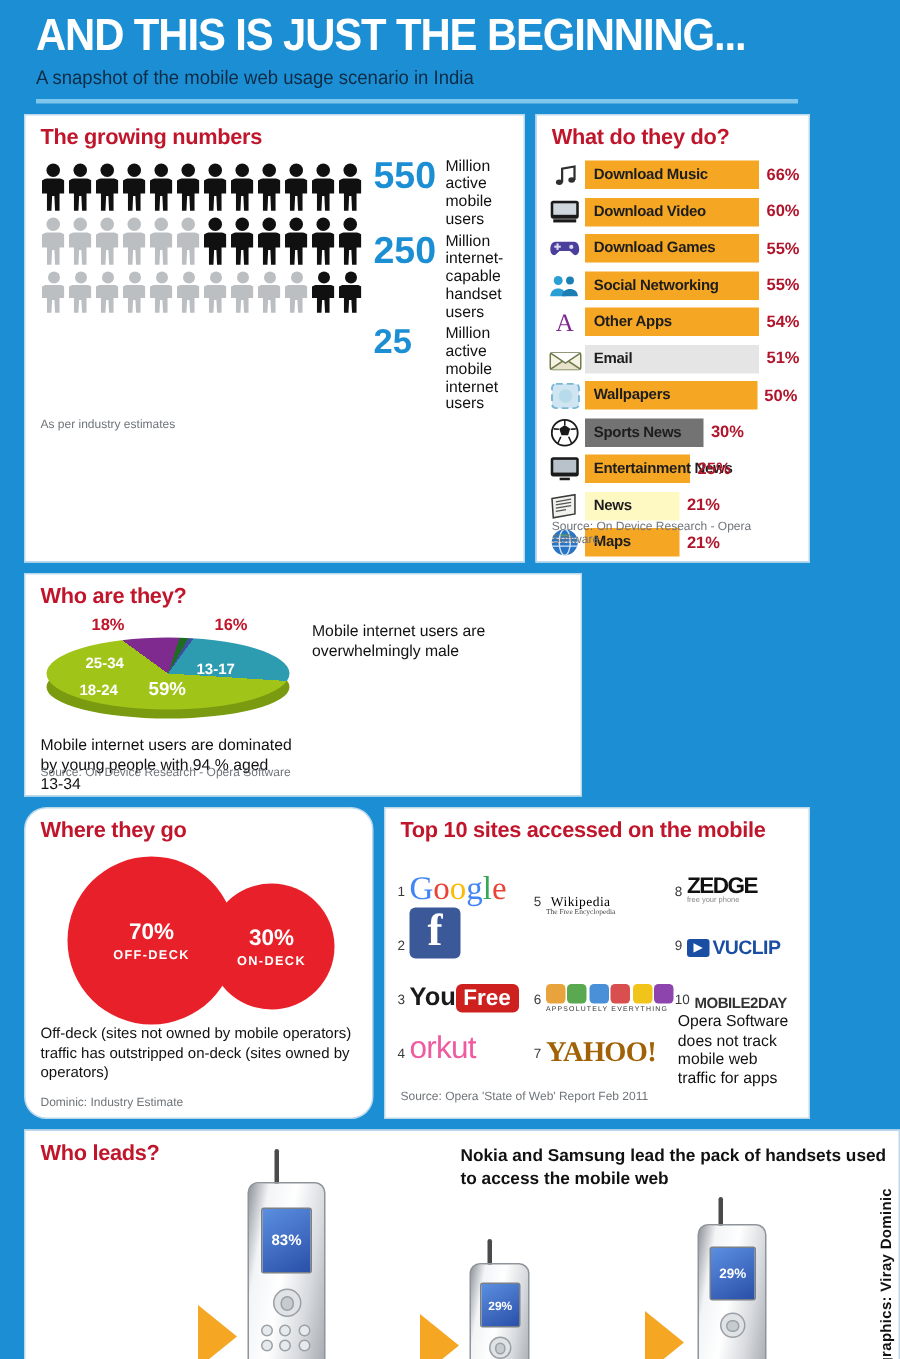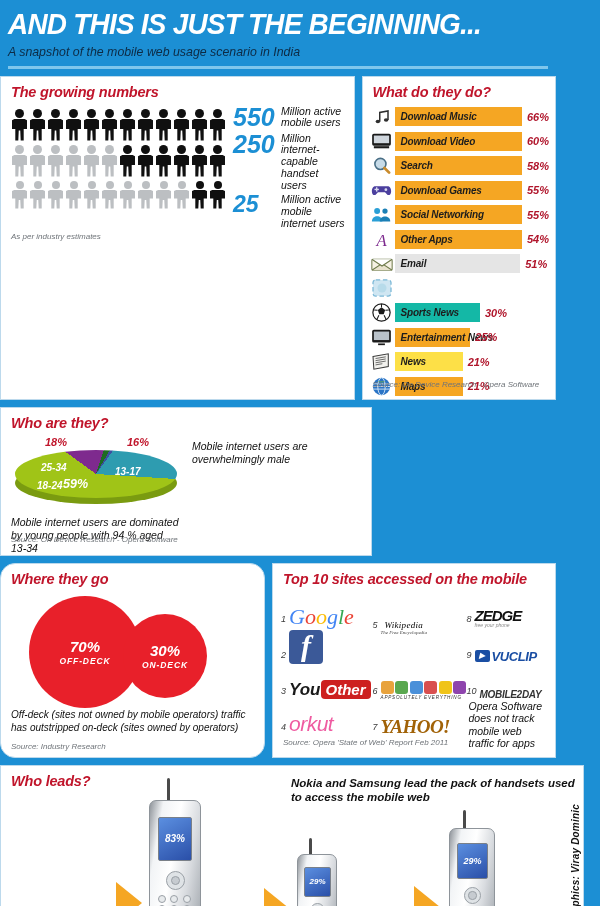--- a/index.html
+++ b/index.html
@@ -3,21 +3,21 @@
 <meta charset="utf-8">
 <style>
   * { box-sizing: border-box; margin: 0; padding: 0; }
   body {
     width: 600px; height: 906px;
     background: #1c8fd4;
     font-family: "Liberation Sans", sans-serif;
     overflow: hidden;
     position: relative;
   }
-  .page { width: 556px; height: 906px; position: relative; padding: 0 0; font-style: italic; }
+  .page { width: 556px; height: 906px; position: relative; padding: 0 16px; }
 
   
   .header { padding: 8px 8px 0 8px; }
   .main-title {
     font-size: 30px; font-weight: bold; color: #ffffff;
     letter-spacing: -0.8px; line-height: 1.05;
     font-family: "Liberation Sans Narrow","Liberation Sans", sans-serif;
     transform: scaleX(0.93); transform-origin: left center;
     white-space: nowrap;
   }
@@ -420,32 +420,20 @@
                 <rect x="3" y="15.5" width="18" height="2.5" fill="#1a1a1a"></rect>
               </svg>
             </div>
             <div class="bar-track">
               <div class="bar-fill" style="width: 92.5455%; background: rgb(245, 166, 35);">Download Video</div>
               <div class="bar-pct" style="color: rgb(176, 21, 43);">60%</div>
             </div>
           </div>
           <div class="bar-row">
             <div class="bar-icon">
-              <svg viewBox="0 0 24 24" width="20" height="19">
-                <circle cx="10" cy="10" r="7" fill="#c7dbe8" stroke="#4a6f86" stroke-width="2"></circle>
-                <path d="M15 15l6 6" stroke="#c98b2c" stroke-width="3.5" stroke-linecap="round"></path>
-              </svg>
-            </div>
-            <div class="bar-track">
-              <div class="bar-fill" style="width: 90.0606%; background: rgb(245, 166, 35);">Search</div>
-              <div class="bar-pct" style="color: rgb(176, 21, 43);">58%</div>
-            </div>
-          </div>
-          <div class="bar-row">
-            <div class="bar-icon">
               <svg viewBox="0 0 24 16" width="21" height="15">
                 <path d="M5 3h14c3 0 4 3 4 6s-2 5-4 4l-3-3H8l-3 3c-2 1-4-1-4-4s1-6 4-6z" fill="#4b3f9e"></path>
                 <circle cx="17" cy="7" r="1.6" fill="#d9d9ef"></circle>
                 <rect x="4" y="6" width="5" height="1.6" fill="#d9d9ef"></rect>
                 <rect x="5.7" y="4.3" width="1.6" height="5" fill="#d9d9ef"></rect>
               </svg>
             </div>
             <div class="bar-track">
               <div class="bar-fill" style="width: 86.3333%; background: rgb(245, 166, 35);">Download Games</div>
               <div class="bar-pct" style="color: rgb(176, 21, 43);">55%</div>
@@ -489,31 +477,35 @@
               <div class="bar-pct" style="color: rgb(176, 21, 43);">51%</div>
             </div>
           </div>
           <div class="bar-row">
             <div class="bar-icon">
               <svg viewBox="0 0 22 20" width="20" height="18">
                 <rect x="1" y="1" width="20" height="18" rx="3" fill="#cfe6f2" stroke="#79b7d6" stroke-width="1.4" stroke-dasharray="5 3"></rect>
                 <circle cx="11" cy="10" r="5" fill="#b7dbea"></circle>
               </svg>
             </div>
+            <div class="bar-track">
+              <div class="bar-fill" style="width: 80.1212%; background: rgb(245, 166, 35);">Wallpapers</div>
+              <div class="bar-pct" style="color: rgb(176, 21, 43);">50%</div>
+            </div>
           </div>
           <div class="bar-row">
             <div class="bar-icon">
               <svg viewBox="0 0 22 22" width="19" height="19">
                 <circle cx="11" cy="11" r="10" fill="#fff" stroke="#1a1a1a" stroke-width="1.4"></circle>
                 <path d="M11 5l4.2 3-1.6 5h-5.2l-1.6-5z" fill="#1a1a1a"></path>
                 <path d="M11 1.2v3.8M2.5 8l4 .3M19.5 8l-4 .3M5.5 19.5l2.5-5.4M16.5 19.5L14 14.1" stroke="#1a1a1a" stroke-width="1.2"></path>
               </svg>
             </div>
             <div class="bar-track">
-              <div class="bar-fill" style="width: 55.2727%; background: #14b8a6;">Sports News</div>
+              <div class="bar-fill" style="width: 55.2727%; background: #737373;">Sports News</div>
               <div class="bar-pct" style="color: rgb(176, 21, 43);">30%</div>
             </div>
           </div>
           <div class="bar-row">
             <div class="bar-icon">
               <svg viewBox="0 0 24 20" width="21" height="17">
                 <rect x="1" y="1" width="22" height="15" rx="2" fill="#1a1a1a"></rect>
                 <rect x="3" y="3" width="18" height="10" fill="#b9c2ca"></rect>
                 <rect x="8" y="17" width="8" height="2" fill="#1a1a1a"></rect>
               </svg>
@@ -524,21 +516,21 @@
             </div>
           </div>
           <div class="bar-row">
             <div class="bar-icon">
               <svg viewBox="0 0 24 20" width="21" height="17">
                 <path d="M2 4l18-3v15L3 19z" fill="#f1f1ee" stroke="#3a3a3a" stroke-width="1.2"></path>
                 <path d="M5 6.5l12-2M5 9l12-2M5 11.5l12-2M5 14l8-1.4" stroke="#555" stroke-width="1"></path>
               </svg>
             </div>
             <div class="bar-track">
-              <div class="bar-fill" style="width: 44.0909%; background: #fde047;">News</div>
+              <div class="bar-fill" style="width: 44.0909%; background: #fef9c3;">News</div>
               <div class="bar-pct" style="color: rgb(176, 21, 43);">21%</div>
             </div>
           </div>
           <div class="bar-row">
             <div class="bar-icon">
               <svg viewBox="0 0 22 22" width="19" height="19">
                 <circle cx="11" cy="11" r="10" fill="#2a74c6"></circle>
                 <ellipse cx="11" cy="11" rx="4.3" ry="10" fill="none" stroke="#cfe3f5" stroke-width="1.1"></ellipse>
                 <path d="M1.3 8h19.4M1.3 14h19.4M1 11h20" stroke="#cfe3f5" stroke-width="1.1"></path>
                 <path d="M6 5c3 2 7 2 10 0" fill="#6aa84f" opacity=".75"></path>
@@ -563,21 +555,21 @@
           <div class="pie-stage">
             <div class="pie-lbl lbl-red" style="left:34px;top:0px;">18%</div>
             <div class="pie-lbl lbl-red" style="left:116px;top:0px;">16%</div>
             <div class="pie3d pie-a">
               <div class="side"></div>
                 <div class="top"></div>
             </div>
             <div class="pie-lbl lbl-w" style="left:30px;top:26px;">25-34</div>
             <div class="pie-lbl lbl-w" style="left:104px;top:30px;">13-17</div>
             <div class="pie-lbl lbl-w" style="left:26px;top:44px;">18-24</div>
-            <div class="pie-lbl lbl-wbig" style="left:52px;top:41px;">59%</div>
+            <div class="pie-lbl lbl-wbig" style="left:72px;top:41px;">59%</div>
           </div>
           <div class="pie-cap">Mobile internet users are dominated by young people with 94 % aged 13-34</div>
         </div>
 
         <div class="pie-col">
           <div class="pie-cap">Mobile internet users are overwhelmingly male</div>
         </div>
 
       </div>
       <div class="source" style="position:absolute;bottom:5px;left:0;">Source: On Device Research - Opera Software</div>
@@ -592,41 +584,41 @@
         <div class="circ" style="left:28px;top:4px;width:112px;height:112px;">
           <div class="cp">70%</div>
           <div class="cl">OFF-DECK</div>
         </div>
         <div class="circ" style="left:122px;top:22px;width:84px;height:84px;">
           <div class="cp">30%</div>
           <div class="cl">ON-DECK</div>
         </div>
       </div>
       <div class="wtg-cap">Off-deck (sites not owned by mobile operators) traffic has outstripped on-deck (sites owned by operators)</div>
-      <div class="source" style="padding-top:8px;">Source: Industry Research</div>
+      <div class="source" style="padding-top:8px;">Dominic: Industry Estimate</div>
     </div>
 
     <div class="panel" id="top-sites">
       <div class="panel-title">Top 10 sites accessed on the mobile</div>
       <div class="sites-grid">
 
         <div class="site-col c1">
           <div class="site-item">
             <span class="site-rank">1</span>
             <span class="lg-google"><span>G</span><span>o</span><span>o</span><span>g</span><span>l</span><span>e</span></span>
           </div>
           <div class="site-item">
             <span class="site-rank">2</span>
             <span class="lg-fb">f</span>
           </div>
           <div class="site-item">
             <span class="site-rank">3</span>
             <span class="lg-yt">
                 <span class="you">You</span>
-                <span class="tube">Other</span>
+                <span class="tube">Free</span>
               </span>
           </div>
           <div class="site-item">
             <span class="site-rank">4</span>
             <span class="lg-orkut">orkut</span>
           </div>
         </div>
 
         <div class="site-col c2">
           <div class="site-item" style="height:72px;align-items:center;">

